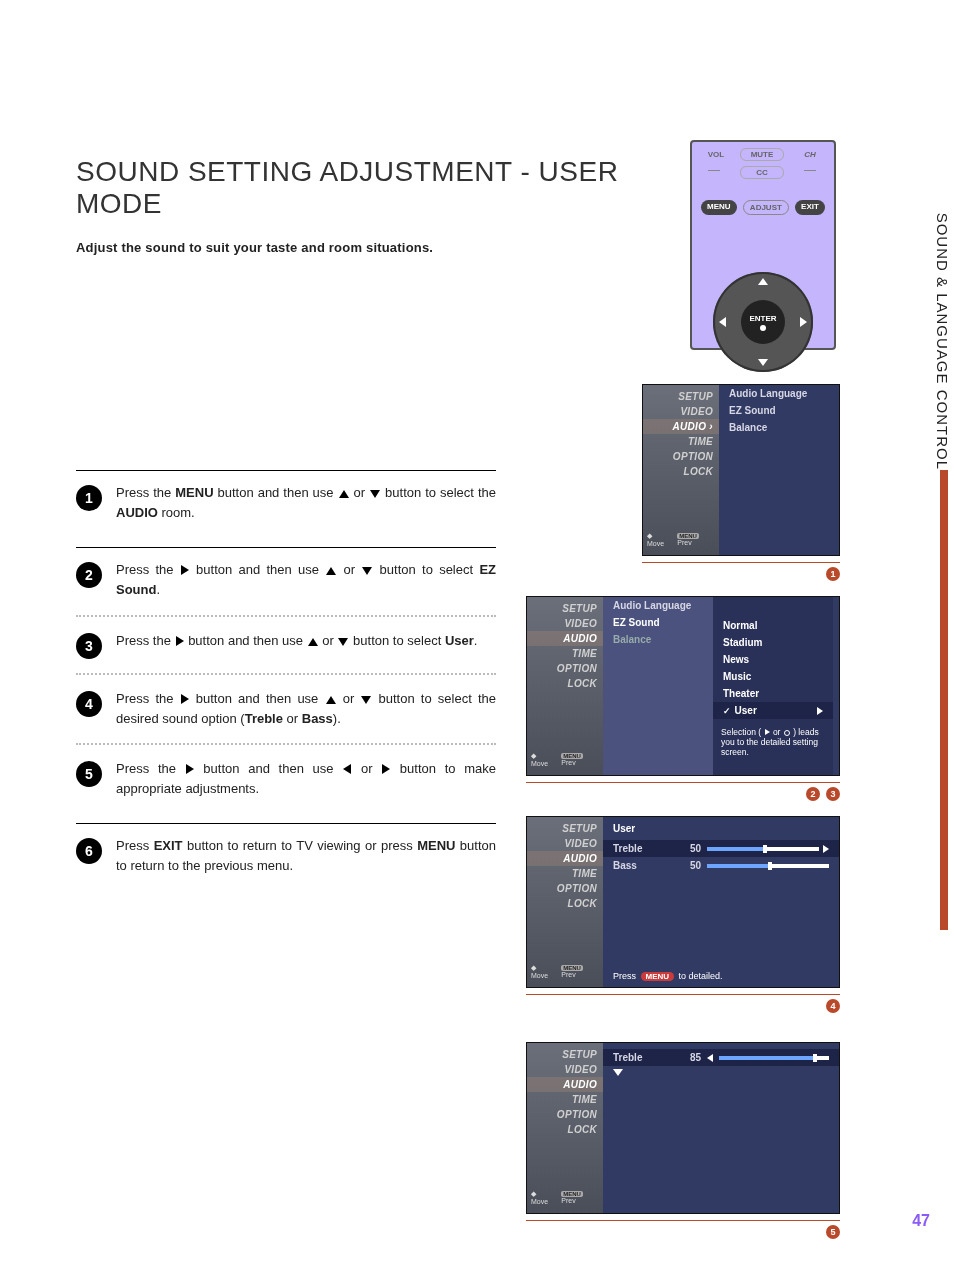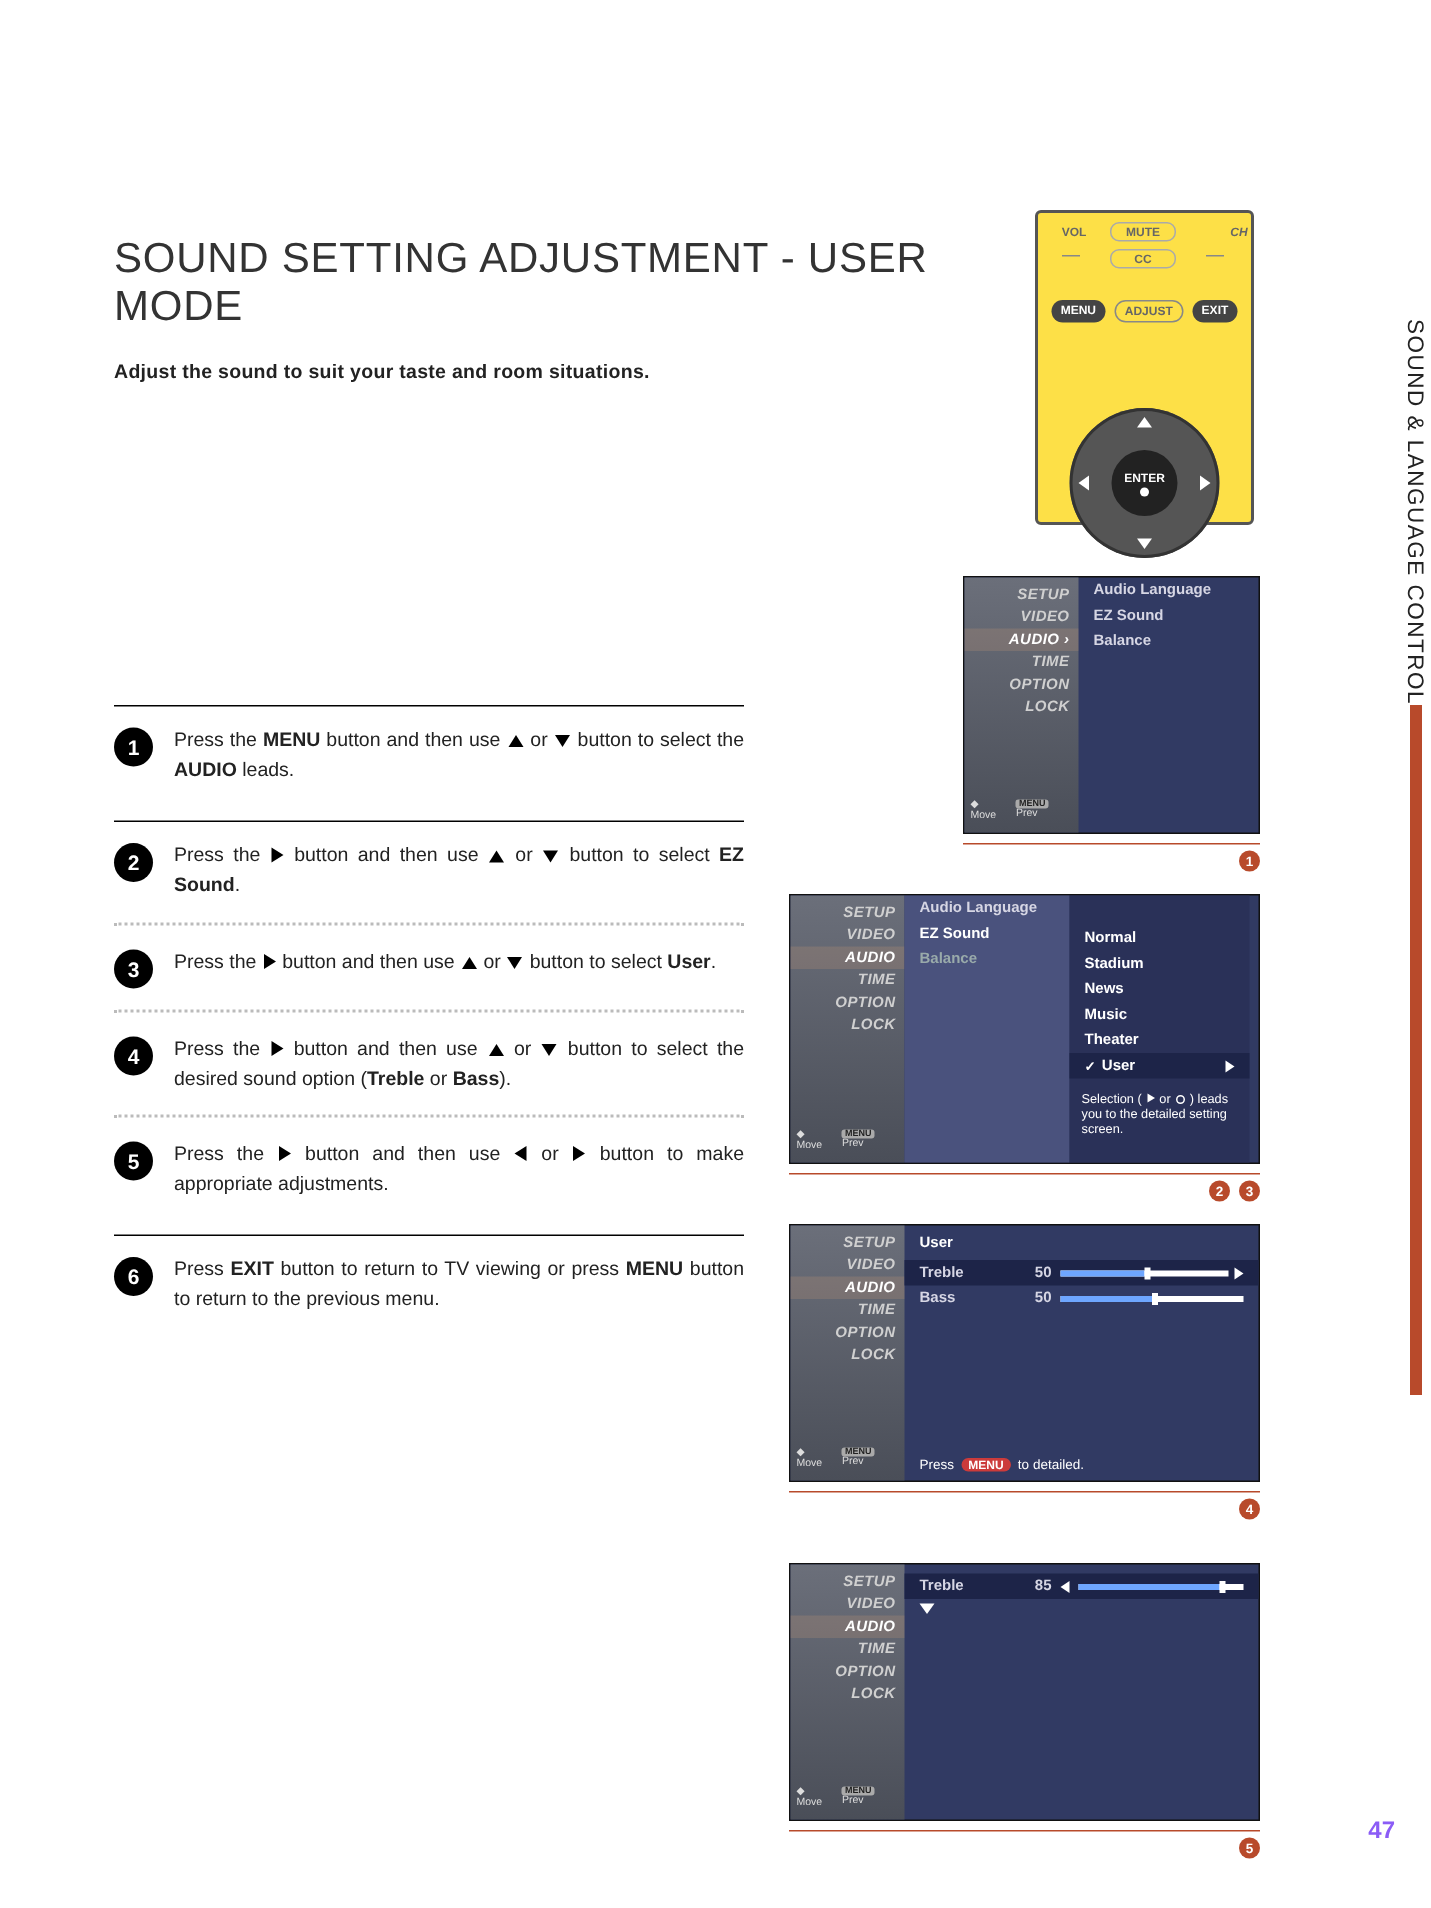--- a/index.html
+++ b/index.html
@@ -5,27 +5,27 @@
   * { box-sizing: border-box; margin: 0; padding: 0; }
   body { width: 954px; height: 1272px; background: #fff; font-family: "Helvetica Neue", Arial, sans-serif; color: #222; position: relative; }
   .page { position: relative; width: 100%; height: 100%; }
 
   
   .title-block { position: absolute; left: 76px; top: 156px; width: 600px; }
   h1 { font-family: "Lucida Sans", "Trebuchet MS", sans-serif; font-weight: 400; font-size: 28px; letter-spacing: 0.5px; color: #333; }
   .subtitle { margin-top: 20px; font-size: 13px; font-weight: 700; letter-spacing: 0.2px; color: #222; }
 
   
-  .remote-wrap { position: absolute; left: 690px; top: 140px; width: 146px; height: 210px; border: 2px solid #555; border-radius: 4px; background: #fde047; }
+  .remote-wrap { position: absolute; left: 690px; top: 140px; width: 146px; height: 210px; border: 2px solid #555; border-radius: 4px; background: #c4b5fd; }
   .remote-top-row { position: absolute; top: 6px; left: 0; right: 0; height: 40px; }
   .rt-cell { position: absolute; font-size: 8px; font-weight: 700; color: #666; text-align: center; }
   .rt-cell.vol   { left: 10px; top: 2px; width: 28px; }
   .rt-cell.mute  { left: 48px; top: 0px; width: 44px; border: 1px solid #aaa; border-radius: 6px; padding: 1px 0; }
   .rt-cell.cc    { left: 48px; top: 18px; width: 44px; border: 1px solid #aaa; border-radius: 6px; padding: 1px 0; }
-  .rt-cell.ch    { left: 120px; top: 2px; width: 28px; font-style: italic; }
+  .rt-cell.ch    { left: 104px; top: 2px; width: 28px; font-style: italic; }
   .minus-l { left: 16px; top: 22px; width: 12px; height: 1px; background:#888; position:absolute; }
   .minus-r { left: 112px; top: 22px; width: 12px; height: 1px; background:#888; position:absolute; }
 
   .remote-btn-row { position: absolute; top: 58px; left: 0; right: 0; display: flex; justify-content: space-around; padding: 0 6px; }
   .remote-pill { font-size: 8px; font-weight: 700; color: #fff; background: #444; border-radius: 8px; padding: 2px 6px; text-align:center; }
   .remote-pill.adjust { color: #666; background: transparent; border: 1px solid #888; }
 
   .dpad-wrap { position: absolute; left: 50%; top: 130px; transform: translateX(-50%); width: 100px; height: 100px; }
   .dpad-ring { position: absolute; inset: 0; border-radius: 50%; background: #555; box-shadow: inset 0 0 0 2px #333; }
   .dpad-center { position: absolute; left: 50%; top: 50%; width: 44px; height: 44px; transform: translate(-50%,-50%); border-radius: 50%; background: #222; color: #fff; font-size: 8px; font-weight: 700; display:flex; flex-direction:column; align-items:center; justify-content:center; gap:2px; }
@@ -129,21 +129,21 @@
       <span class="dot"></span>
     </div>
   </div>
 </div>
 
 <div class="steps">
 
   <div class="step-row first">
     <div class="step-num">1</div>
     <div class="step-text">
-      <span>Press the </span><b>MENU</b><span> button and then use </span><span class="tri u"></span> or <span class="tri d"></span><span> button to select the </span><b>AUDIO</b><span> leads.</span>
+      <span>Press the </span><b>MENU</b><span> button and then use </span><span class="tri u"></span> or <span class="tri d"></span><span> button to select the </span><b>AUDIO</b><span> room.</span>
     </div>
   </div>
 
   <div class="step-row">
     <div class="step-num">2</div>
     <div class="step-text">
       <span>Press the </span><span class="tri r"></span><span> button and then use </span><span class="tri u"></span> or <span class="tri d"></span><span> button to select </span><b>EZ Sound</b><span>.</span>
     </div>
   </div>
 

